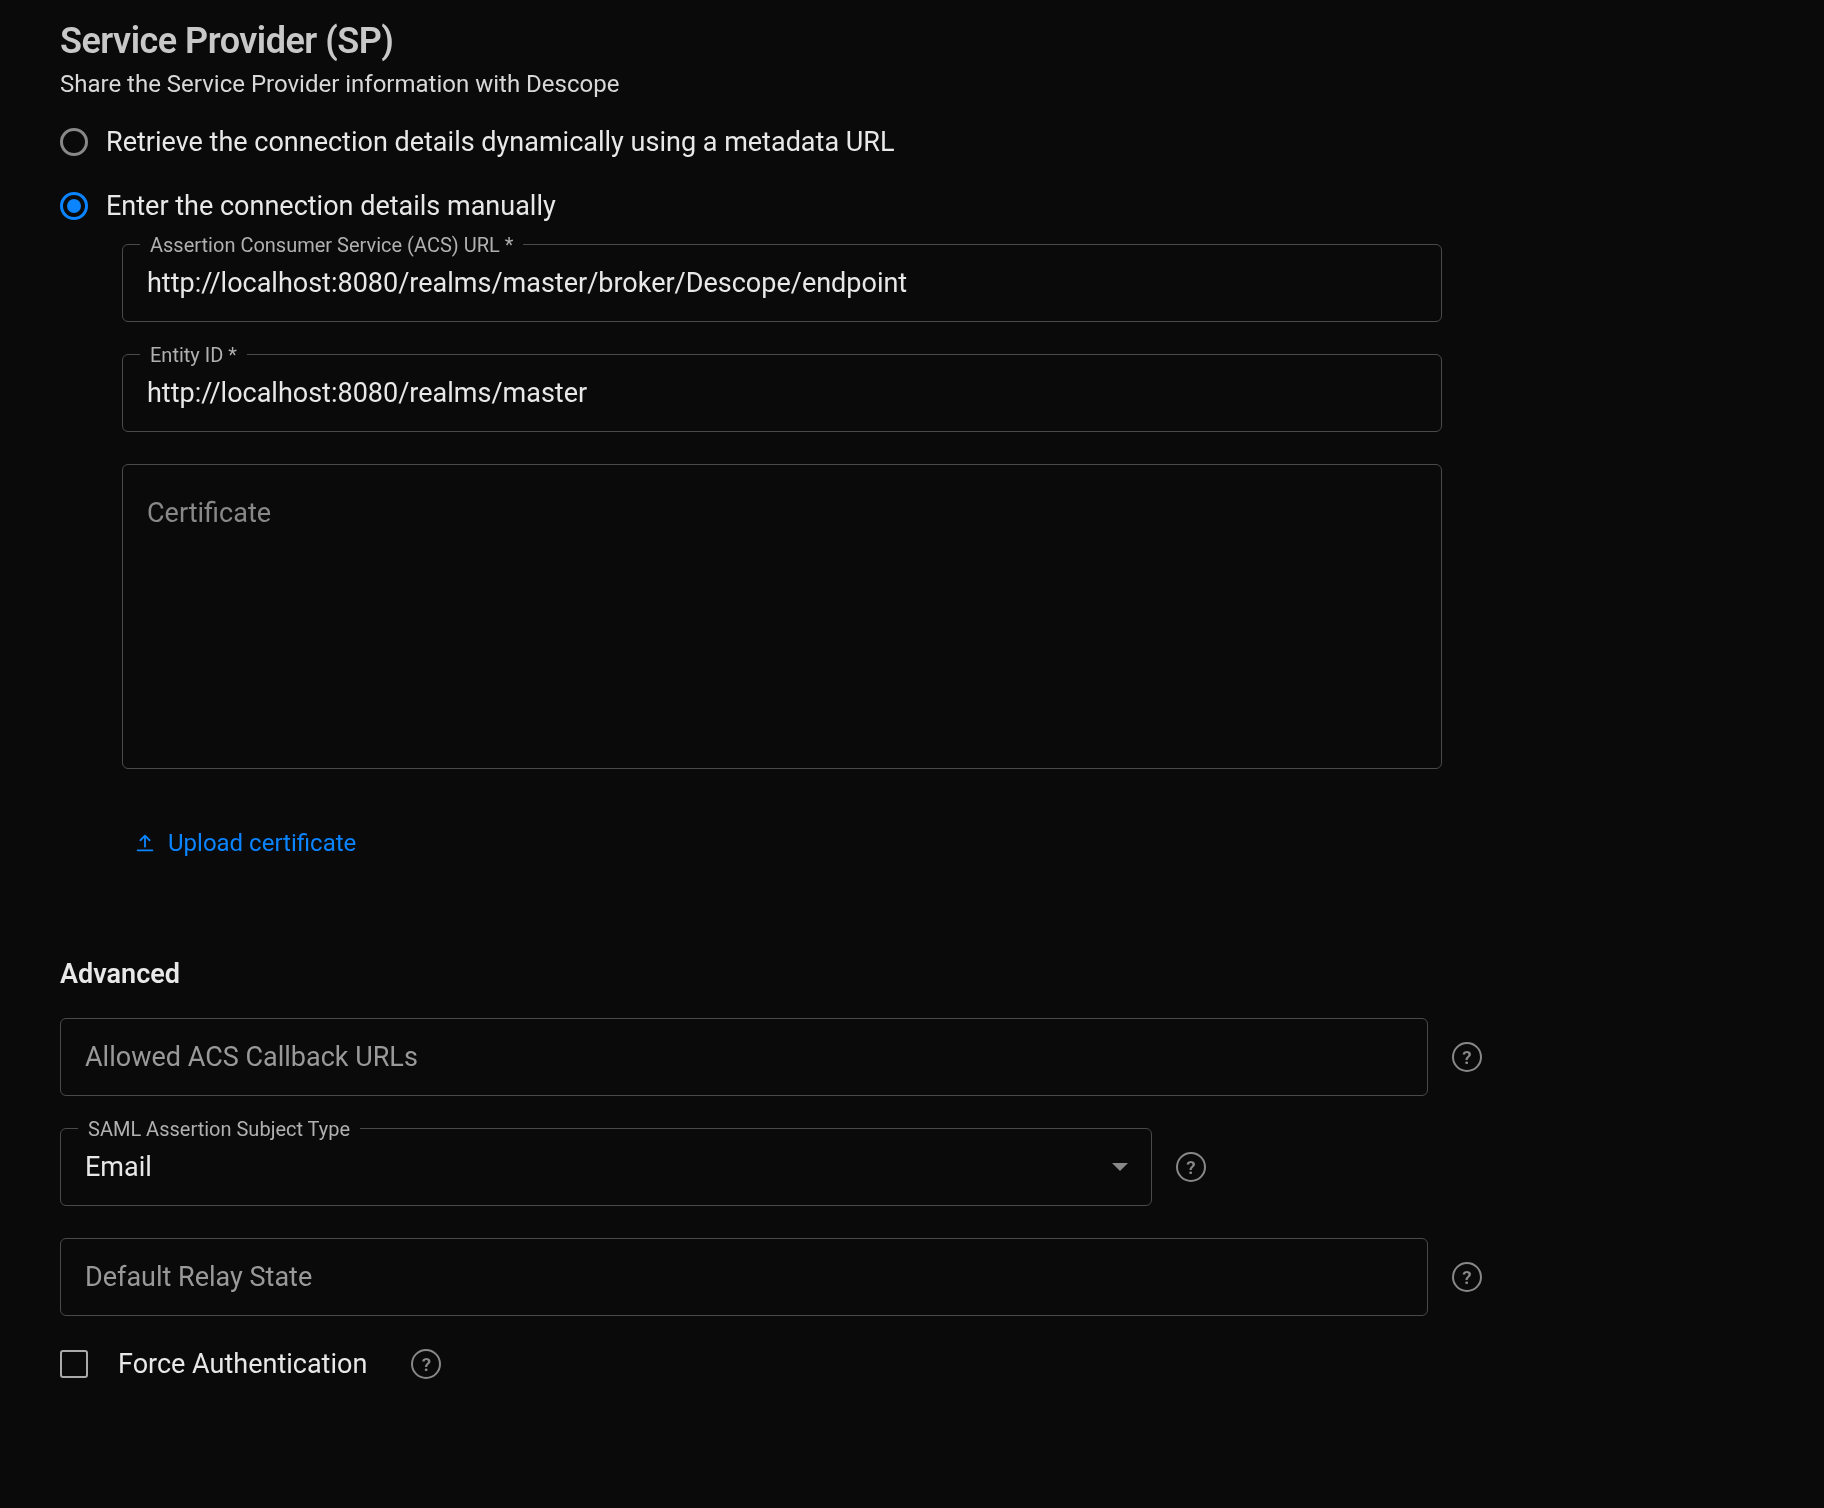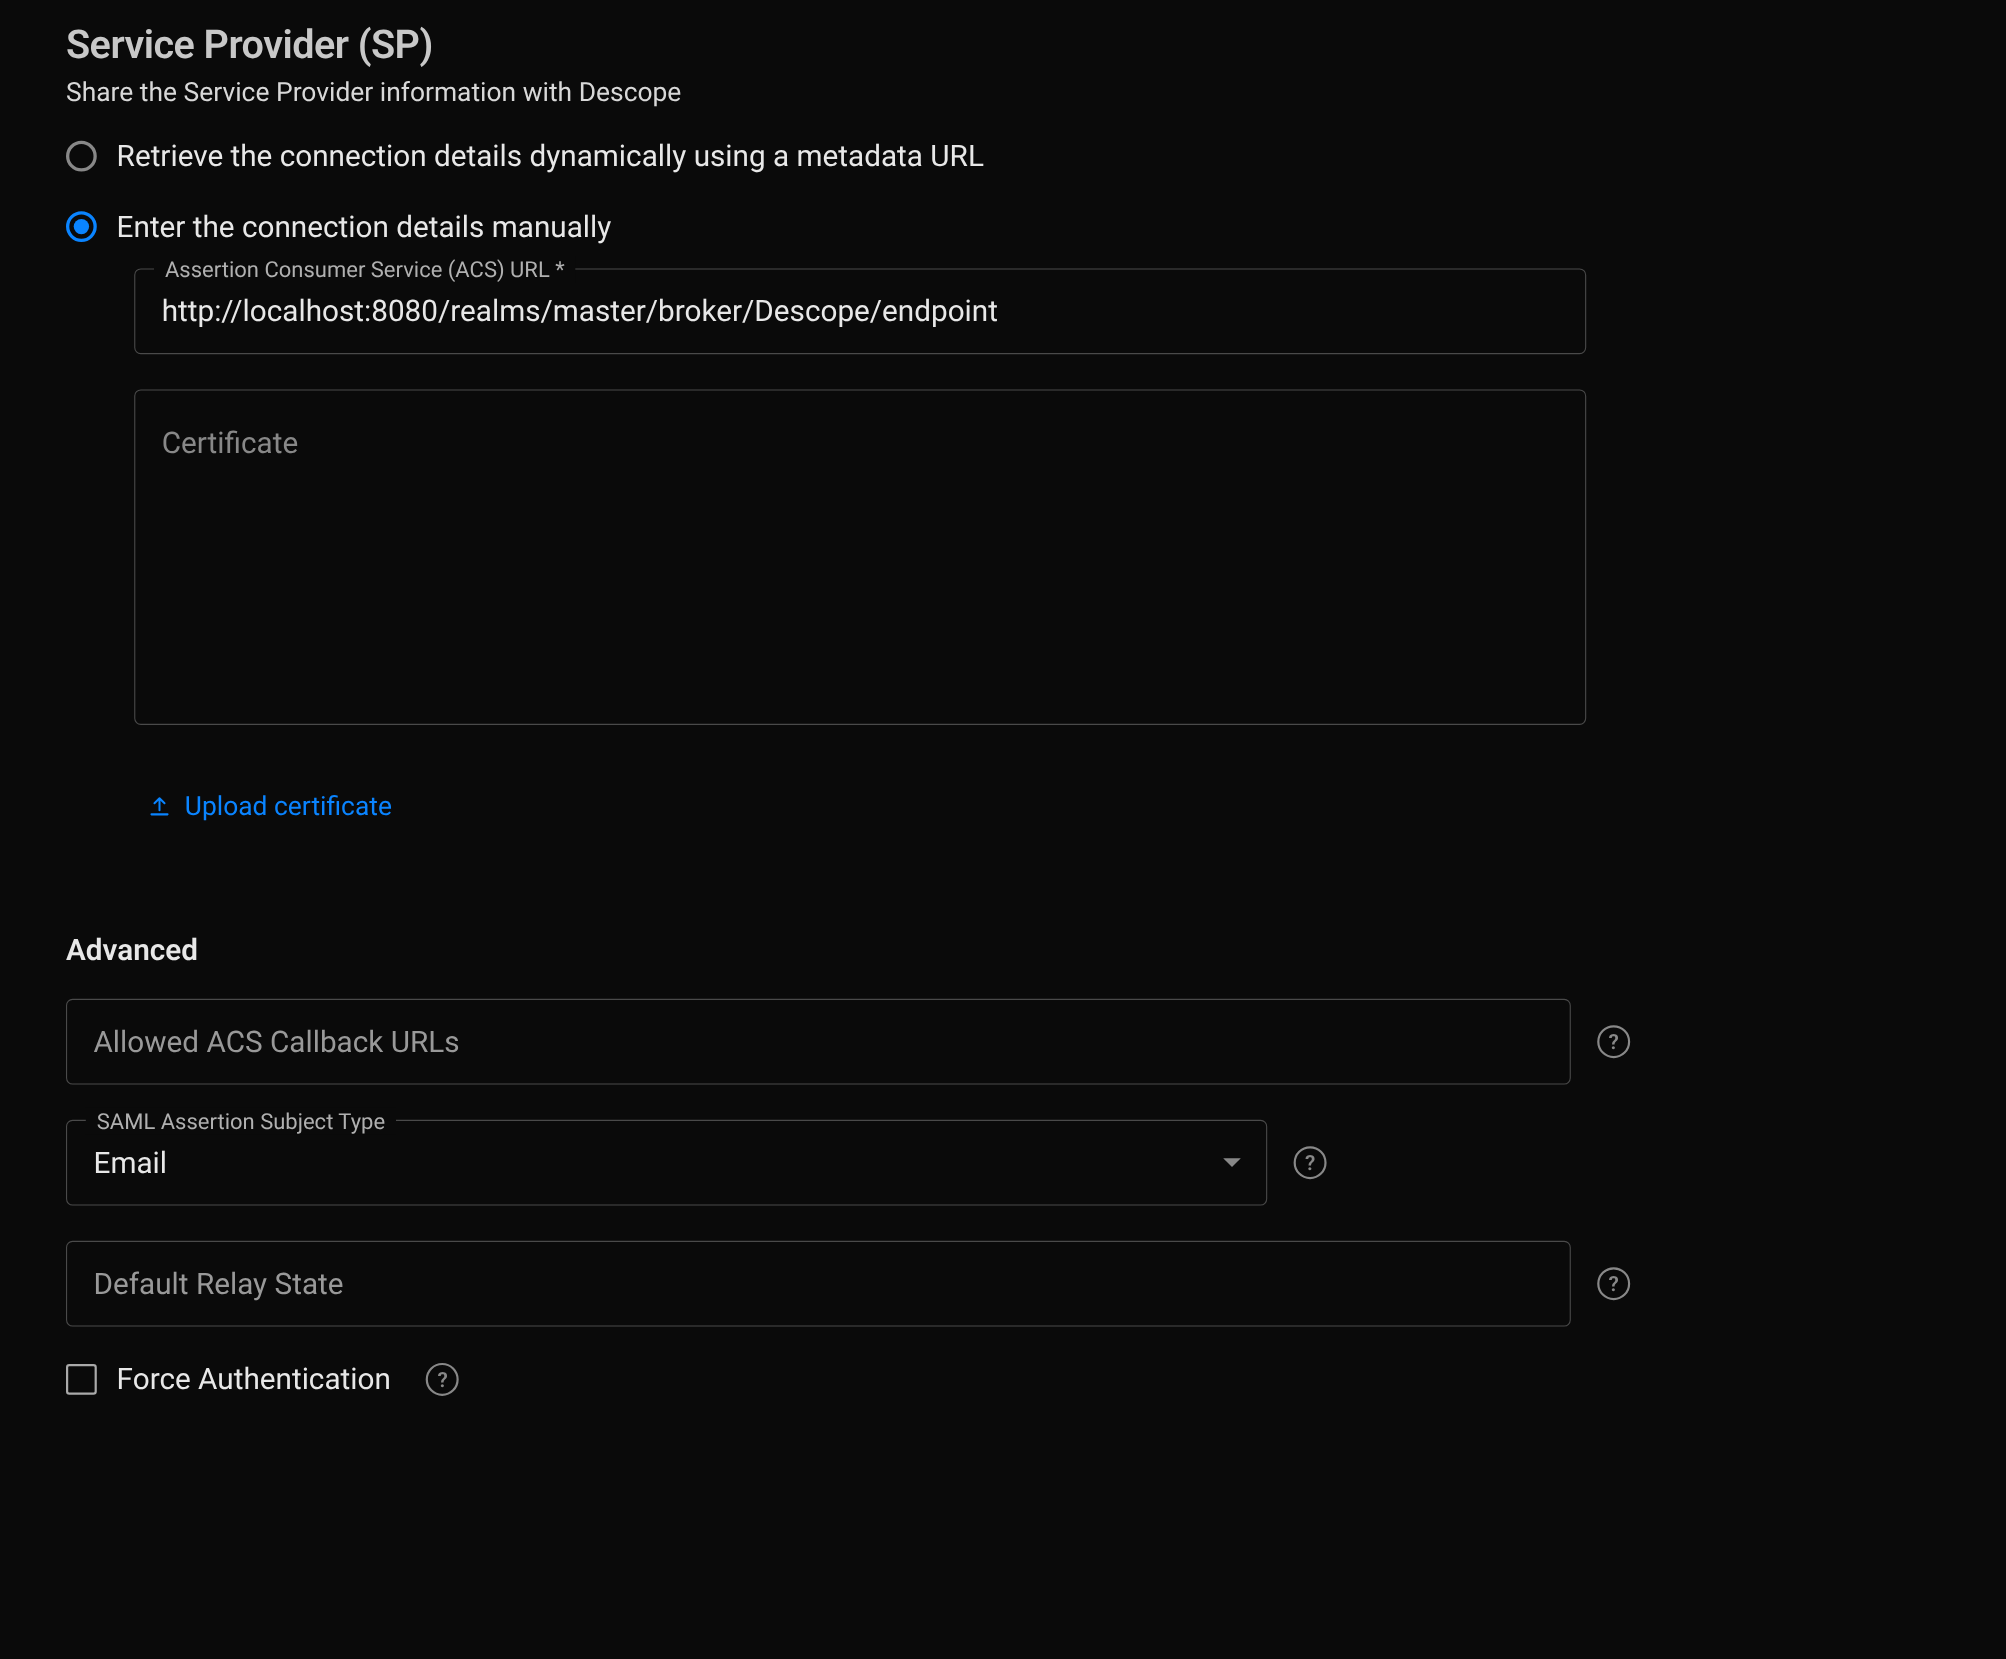--- a/index.html
+++ b/index.html
@@ -216,21 +216,21 @@
       color: #888;
       font-size: 19px;
       font-weight: 600;
       cursor: pointer;
       flex-shrink: 0;
     }
 
     .checkbox-row {
       display: flex;
       align-items: center;
-      gap: 18px;
+      gap: 30px;
       margin-top: 10px;
     }
 
     .checkbox {
       width: 28px;
       height: 28px;
       border: 2.5px solid #aaa;
       border-radius: 3px;
       cursor: pointer;
       flex-shrink: 0;
@@ -256,20 +256,24 @@
   <div class="radio-button selected"></div>
   <span class="radio-label">Enter the connection details manually</span>
 </div>
 
 <div class="indented-form">
   <div class="text-field-wrapper">
     <label class="floating-label">Assertion Consumer Service (ACS) URL *</label>
     <input type="text" class="text-field" value="http://localhost:8080/realms/master/broker/Descope/endpoint" style="">
   </div>
 
+  <div class="text-field-wrapper">
+    <label class="floating-label">Entity ID *</label>
+    <input type="text" class="text-field" value="http://localhost:8080/realms/master" style="">
+  </div>
 
   <div class="text-field-wrapper">
     <textarea class="textarea-field" placeholder="Certificate" style=""></textarea>
   </div>
 
   <div class="upload-link">
     <svg class="upload-icon" viewBox="0 0 24 24">
       <path d="M12 16 V4 M7 9 L12 4 L17 9 M4 20 H20" stroke-linecap="round" stroke-linejoin="round"></path>
     </svg>
     <span>Upload certificate</span>

